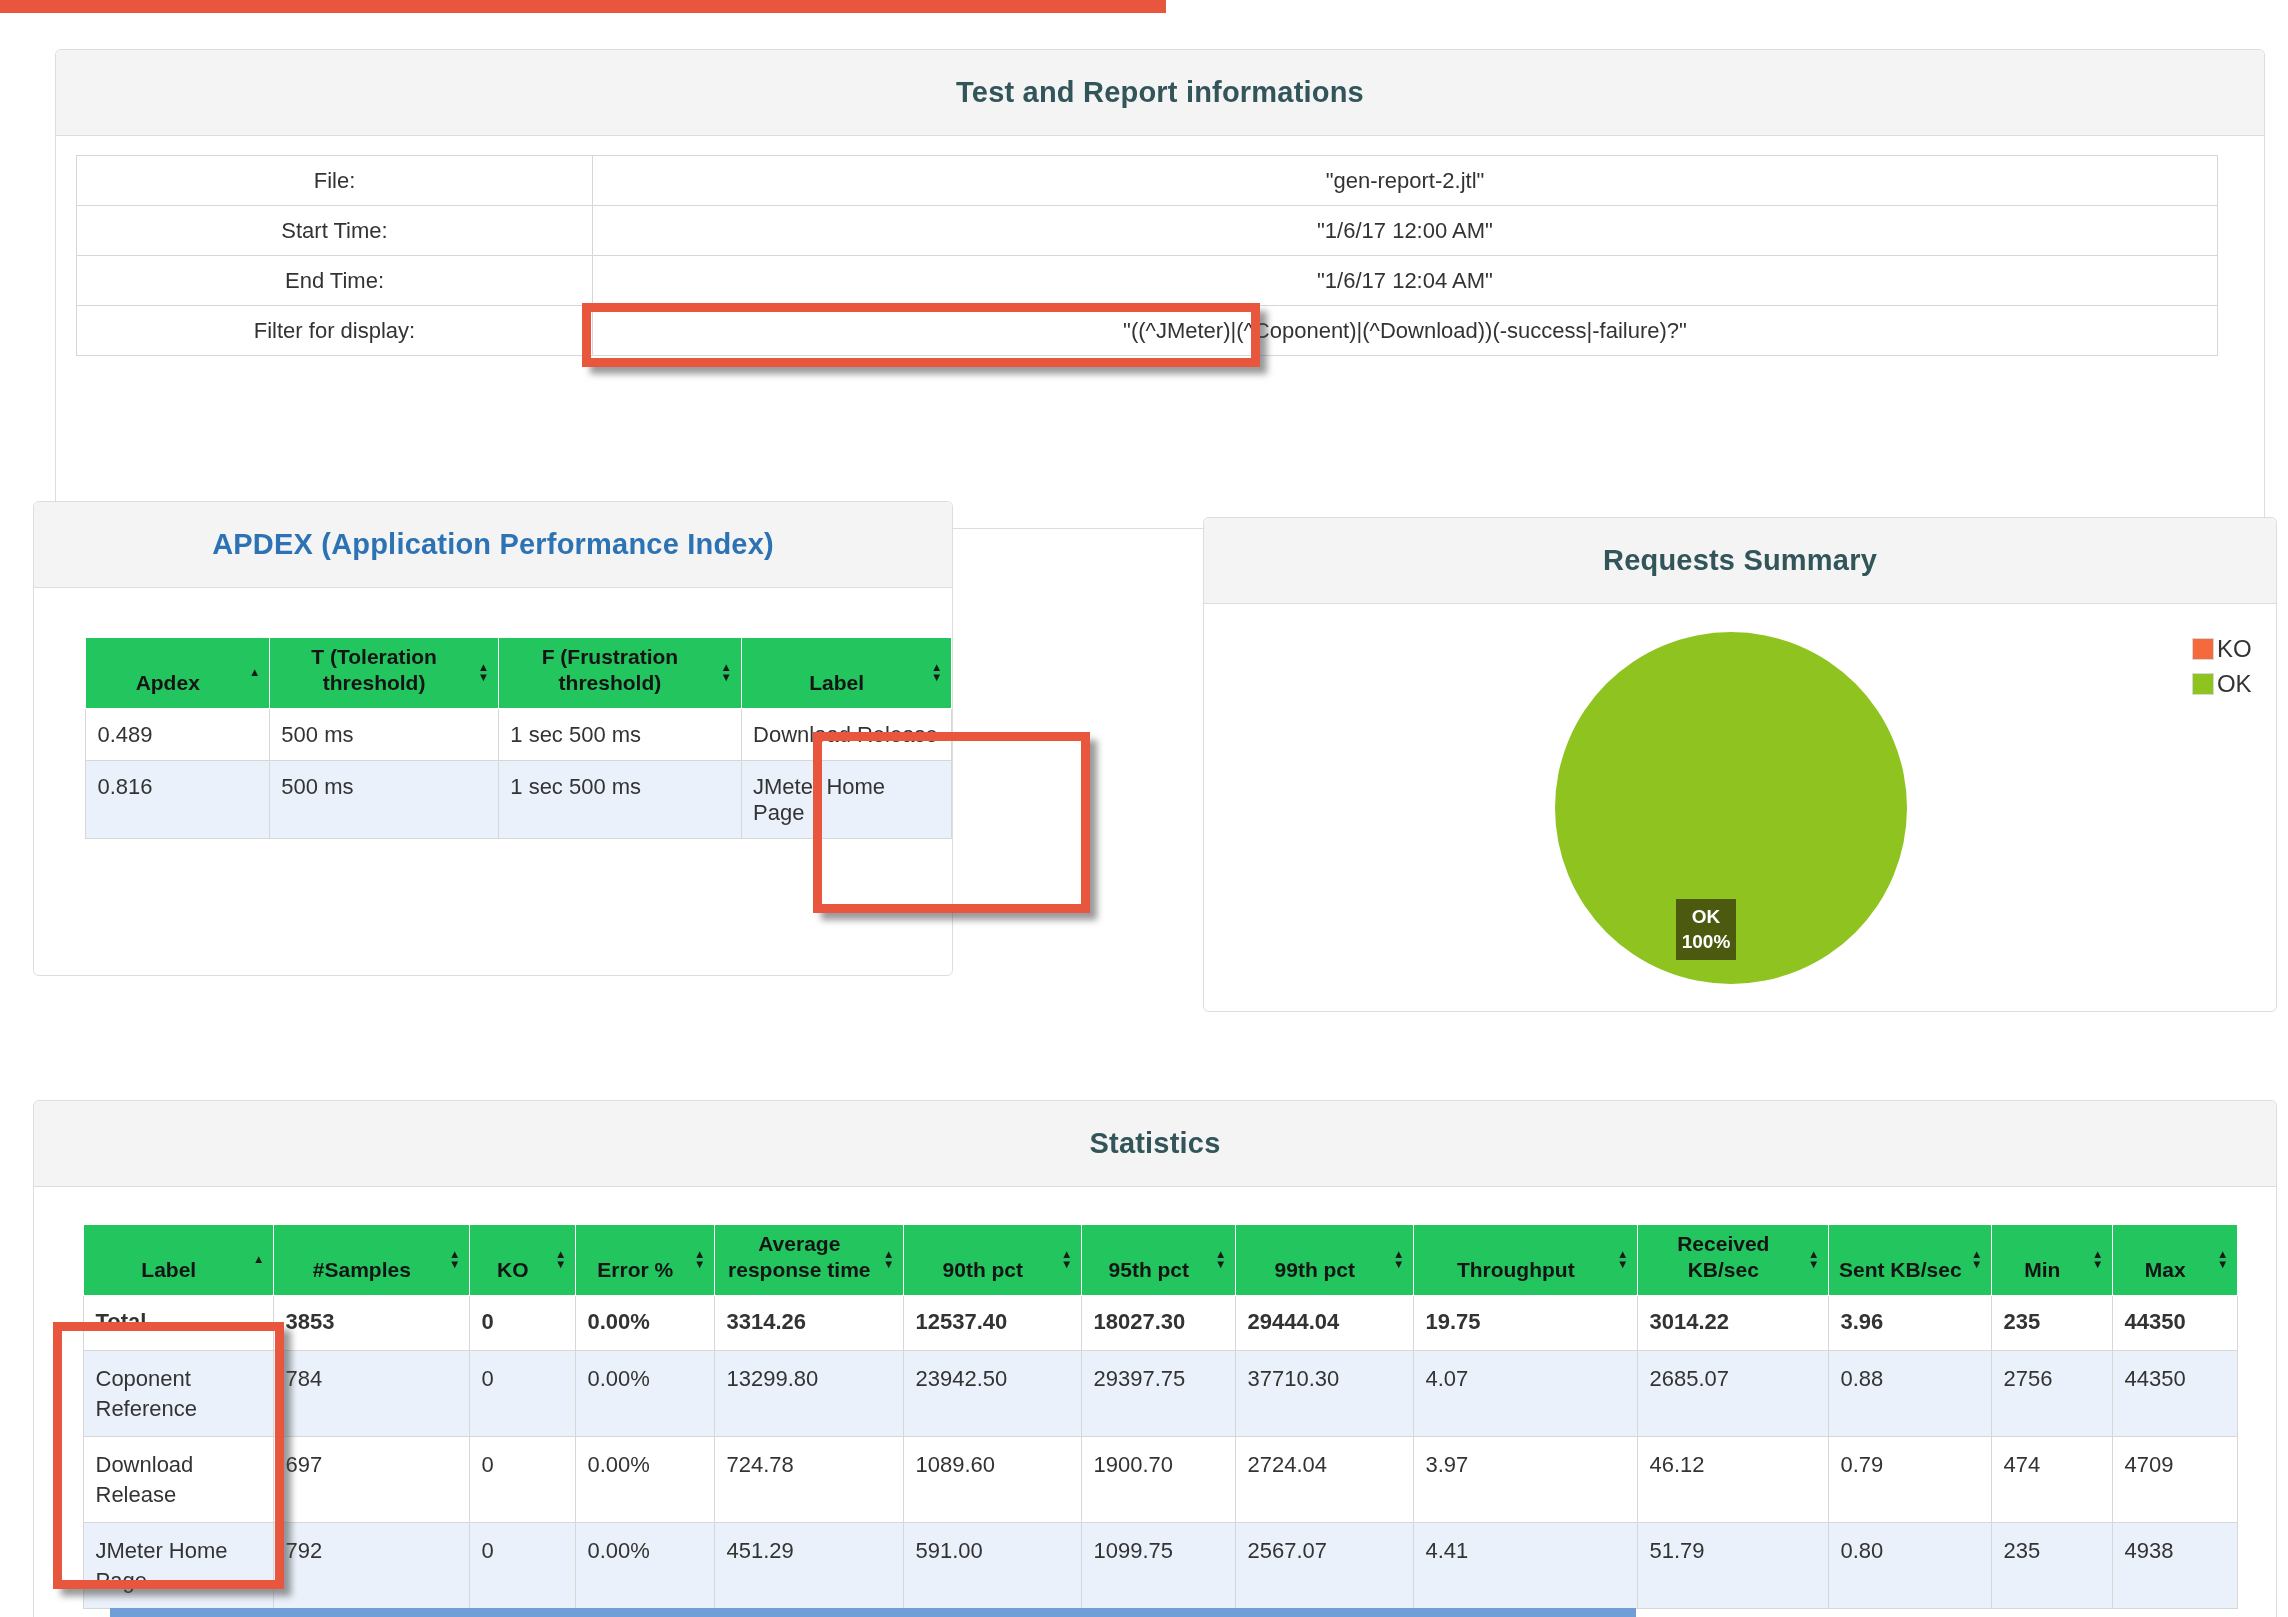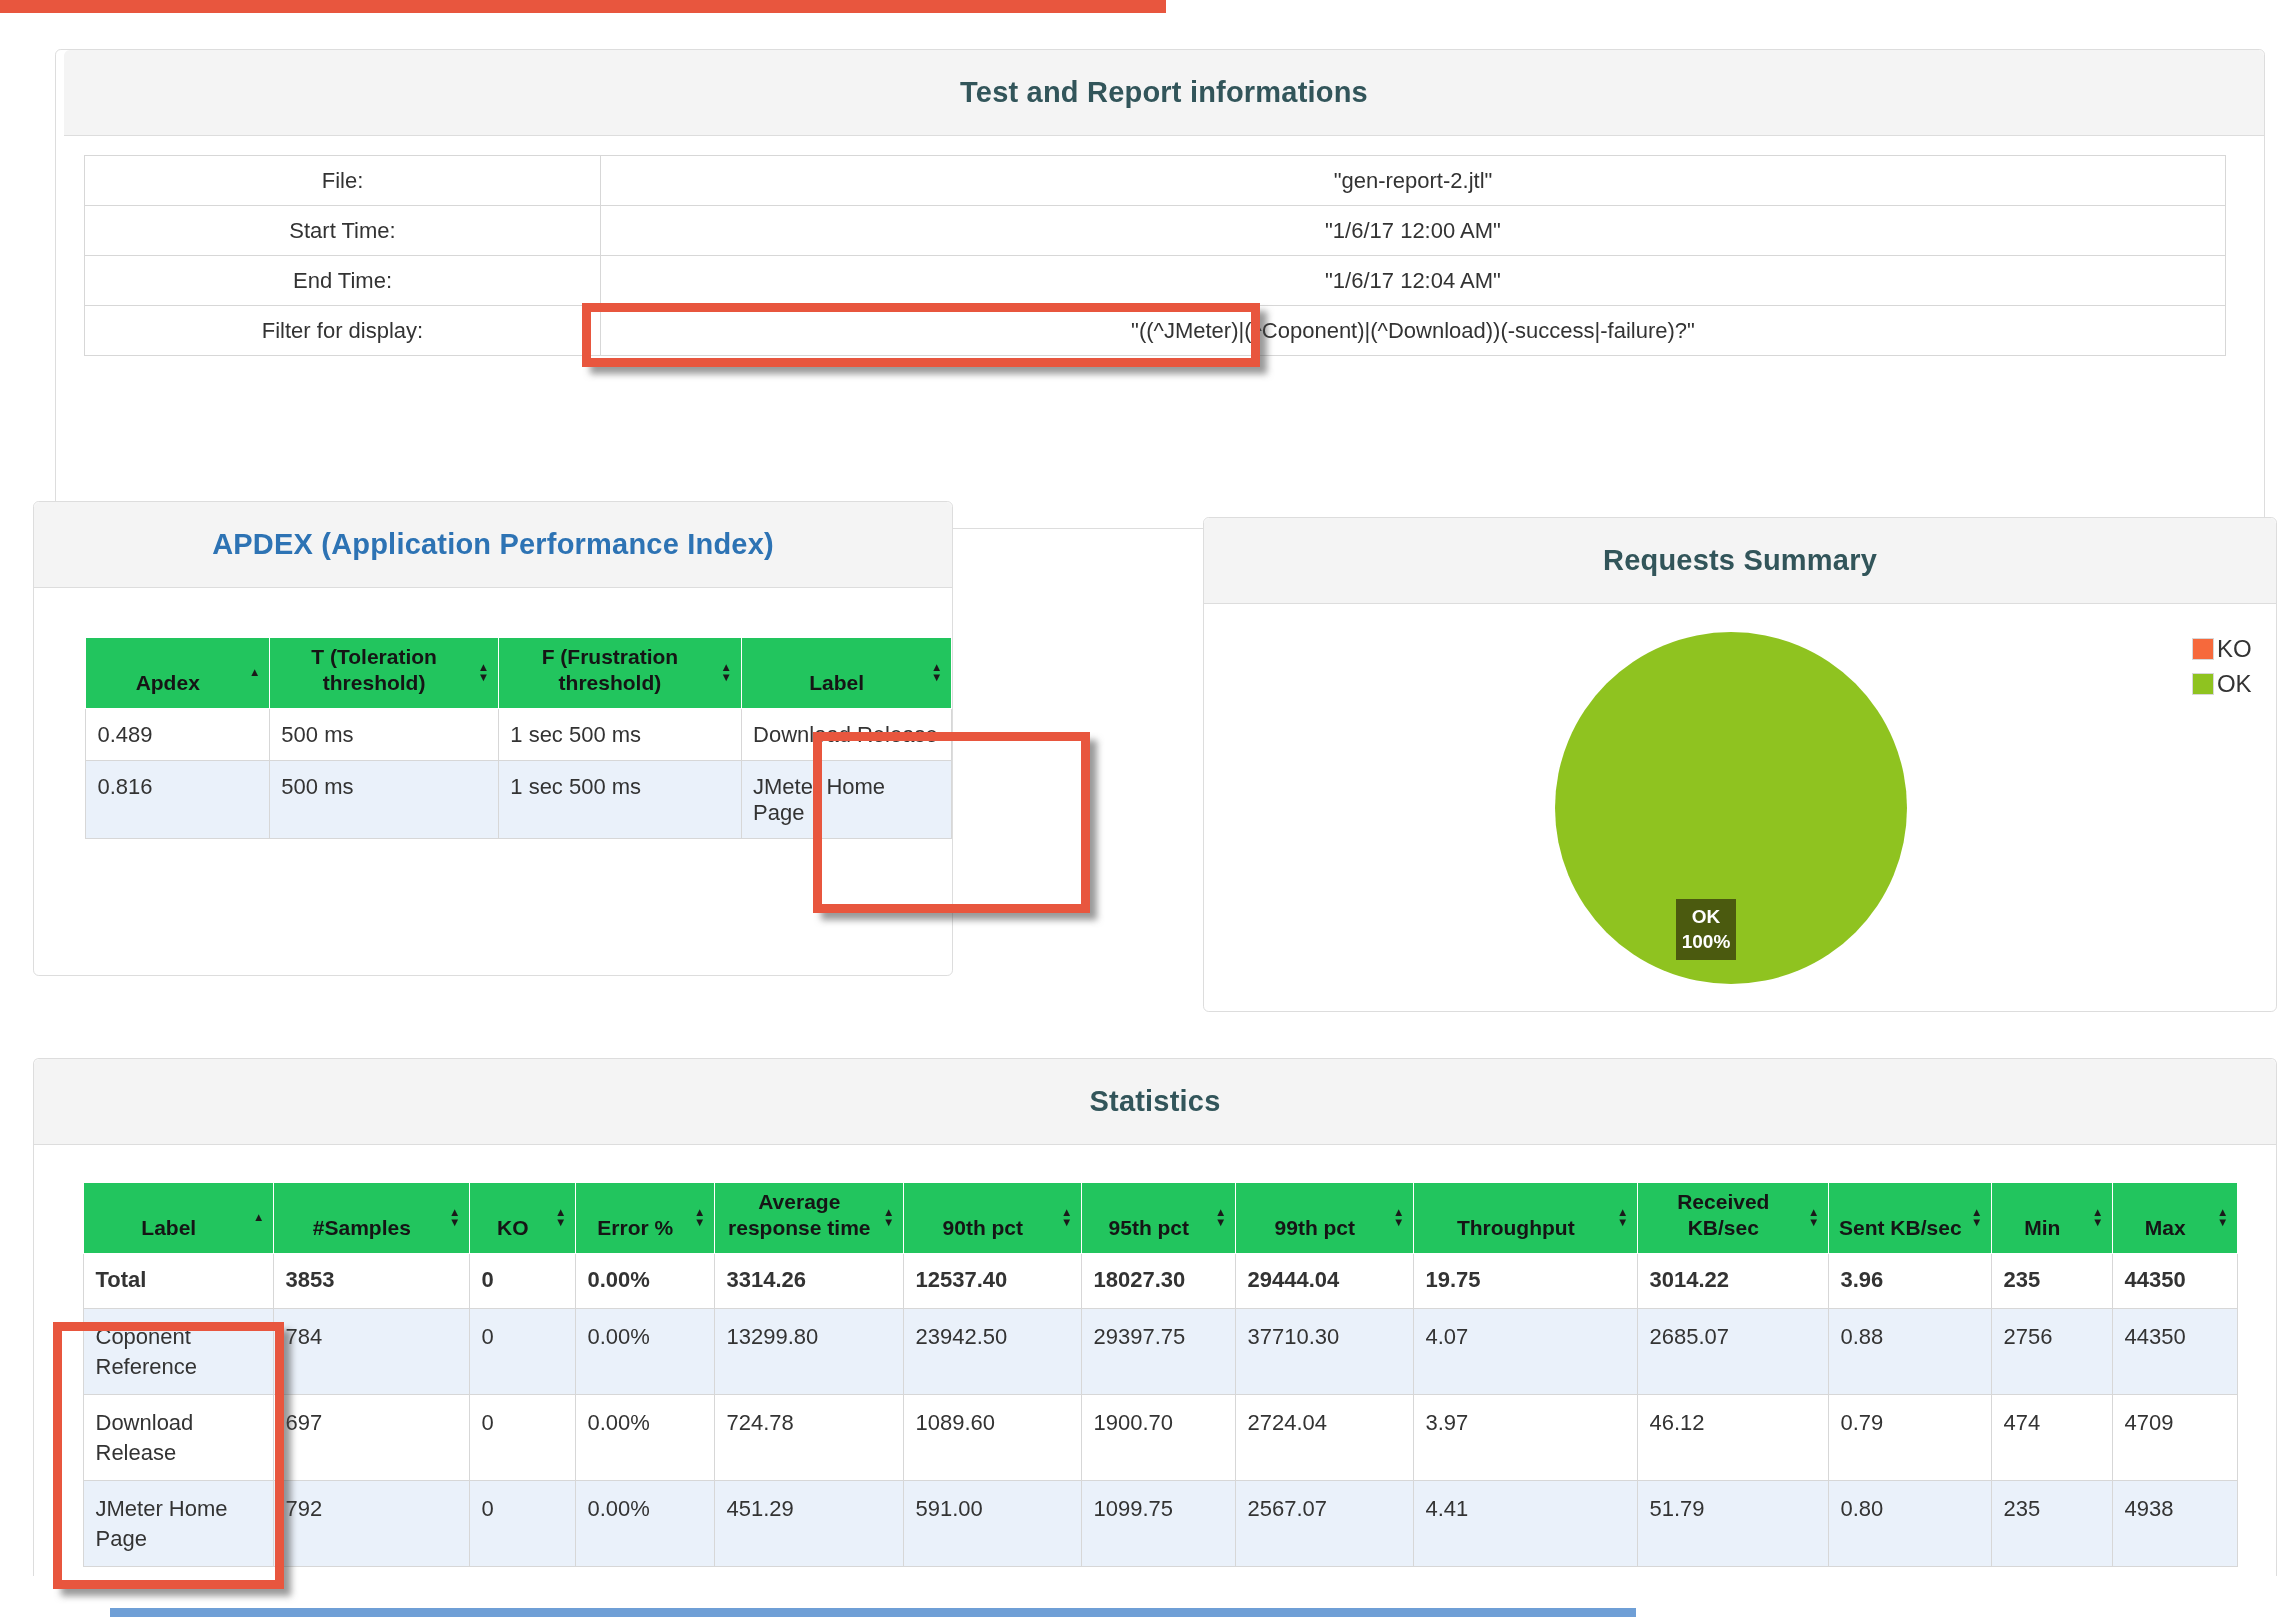--- a/index.html
+++ b/index.html
@@ -6,24 +6,24 @@
   .page{position:relative;width:2288px;height:1618px;background:#fff;overflow:hidden;
         font-family:"Liberation Sans",sans-serif;color:#333;}
 
   
   .panel{position:absolute;background:#fff;border:1px solid #ddd;border-radius:5.8px;box-sizing:border-box;}
   .panel > header{height:85px;background:#f4f4f4;border-bottom:1px solid #ddd;
                   border-radius:5.8px 5.8px 0 0;display:flex;align-items:center;justify-content:center;}
   .panel h2{margin:0;font-size:29px;font-weight:bold;color:#32555a;letter-spacing:0.2px;}
   .panel.apdex h2{color:#2d73b4;}
 
-  .info-panel{left:55px;top:49px;width:2210px;height:480px;padding-left:8px;}
+  .info-panel{left:55px;top:49px;width:2210px;height:480px;}
   .apdex{left:33px;top:501px;width:920px;height:475px;}
   .requests{left:1203px;top:517px;width:1074px;height:495px;}
-  .stats{left:33px;top:1058px;width:2244px;height:518px;border-bottom:none;border-radius:5.8px 5.8px 0 0;}
+  .stats{left:33px;top:1100px;width:2244px;height:518px;border-bottom:none;border-radius:5.8px 5.8px 0 0;}
 
   
   .info-table{border-collapse:collapse;margin:19px 0 0 20px;width:2142px;table-layout:fixed;text-align:center;}
   .info-table td{border:1px solid #d7d7d7;font-size:22px;padding:11.5px 13.4px;height:26px;color:#333;}
 
   
   .data-table{border-collapse:collapse;table-layout:fixed;border:1px solid #cfcfcf;}
   .apdex .data-table{margin:49px 0 0 51px;}
   .stats .data-table{margin:37px 0 0 49px;}
   .data-table th{position:relative;background:#22c55e;border:1.9px solid #fff;color:#151515;

